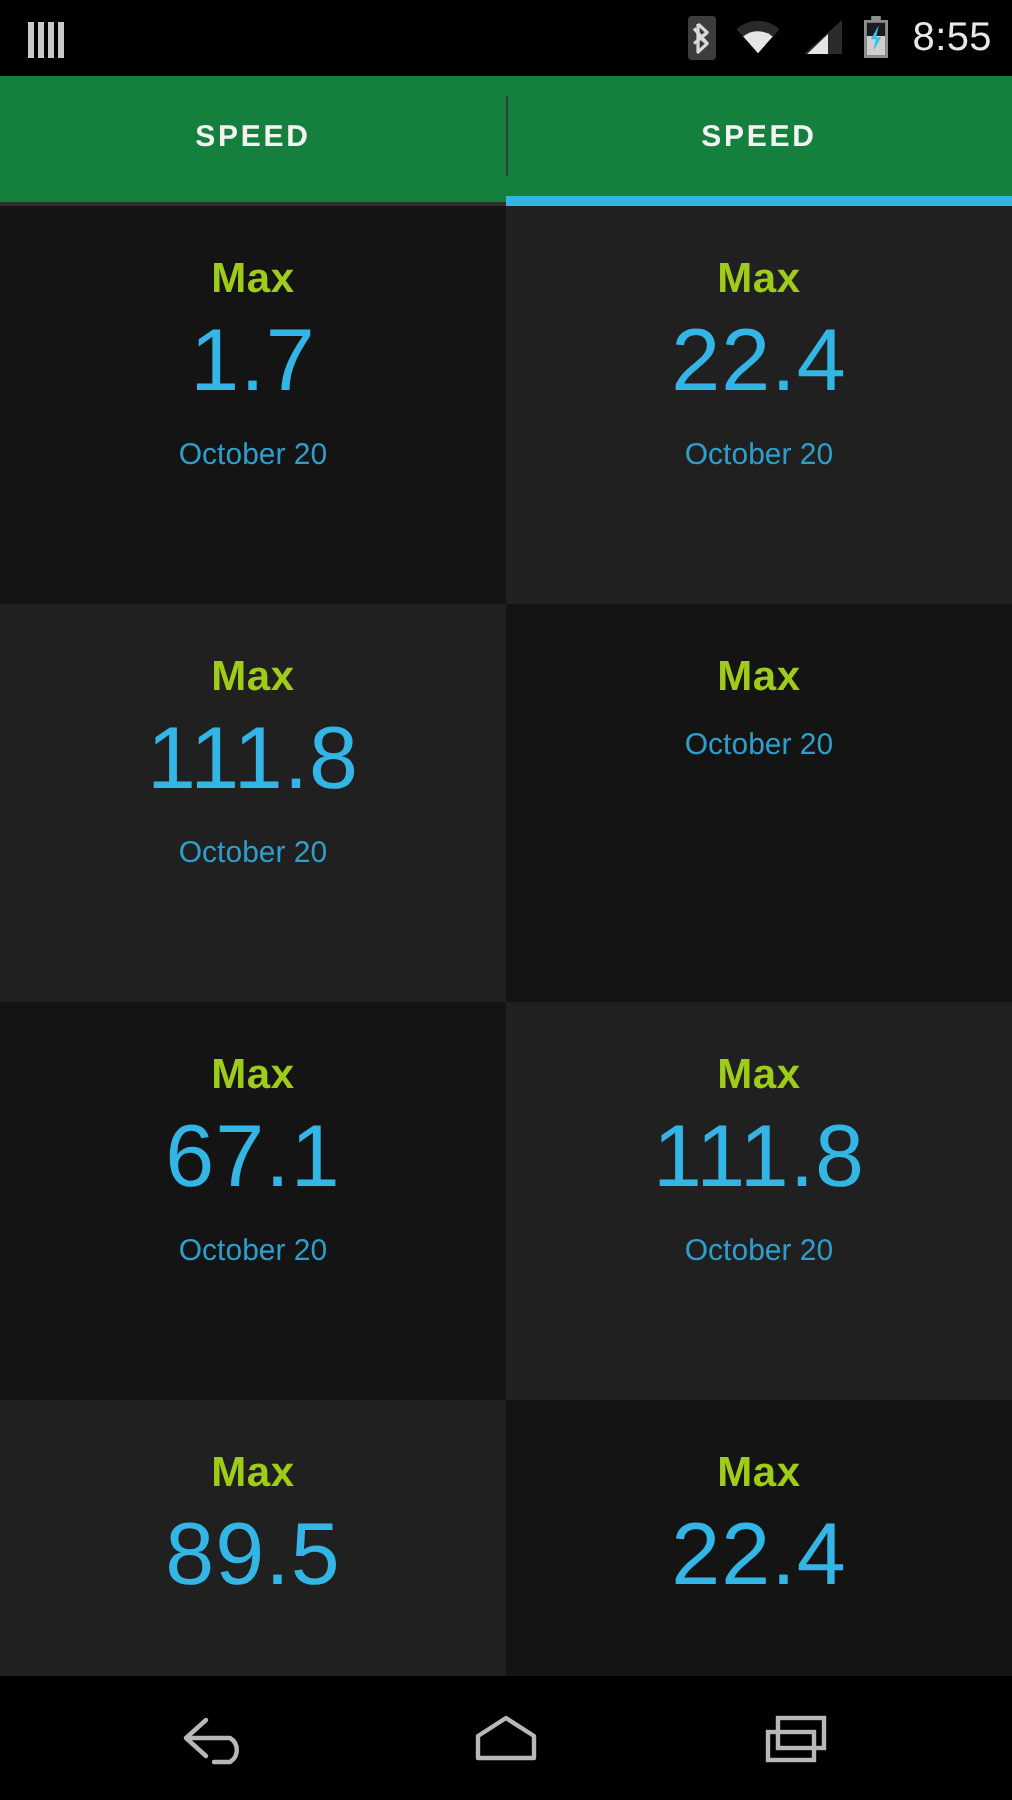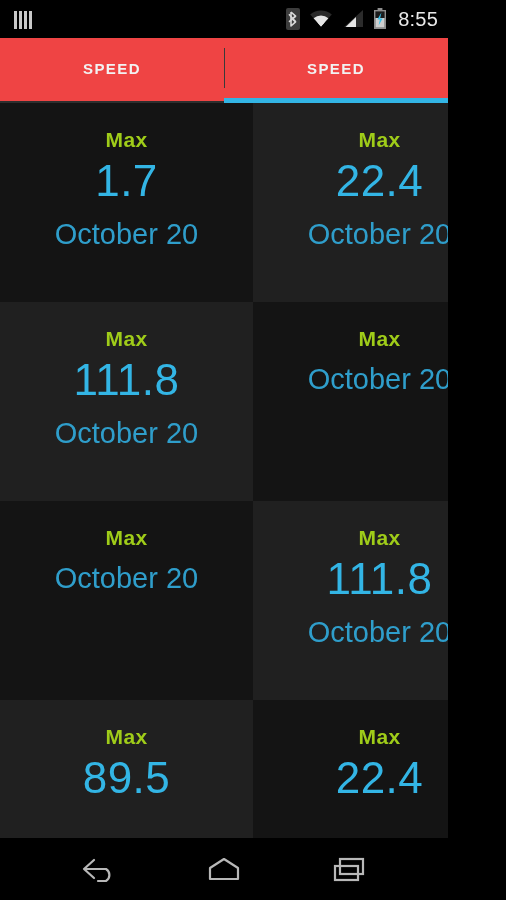--- a/index.html
+++ b/index.html
@@ -4,21 +4,21 @@
 <title>Speed Past</title>
 <style>
   * { margin:0; padding:0; box-sizing:border-box; }
   html, body {
     width:506px; height:900px;
     background:#000;
     font-family:"Liberation Sans", sans-serif;
     overflow:hidden;
   }
   #app {
-    width:448px; height:900px;
+    width:506px; height:900px;
     position:relative;
     display:flex; flex-direction:column;
     background:#0a0a0a;
   }
 
   
   .status-bar {
     height:38px; flex:0 0 38px;
     background:#000;
     display:flex; align-items:center;
@@ -45,21 +45,21 @@
     font-weight:400;
     letter-spacing:0.2px;
     line-height:1;
     margin-left:2px;
   }
 
   
   .tab-bar {
     flex:0 0 65px;
     height:65px;
-    background:#ef4444;
+    background:#15803d;
     display:flex;
     position:relative;
   }
   .tab {
     flex:1 1 50%;
     display:flex; align-items:center; justify-content:center;
     position:relative;
     cursor:pointer;
     padding-bottom:5px;
   }
@@ -116,21 +116,21 @@
     color:#33b5e5;
     font-size:44px;
     font-weight:300;
     line-height:1.05;
     margin-top:8px;
     letter-spacing:0.5px;
     white-space:nowrap;
   }
   .card-date {
     color:#2f9ecb;
-    font-size:29px;
+    font-size:15px;
     font-weight:400;
     margin-top:16px;
     line-height:1;
   }
 
   
   .nav-bar {
     flex:0 0 62px;
     height:62px;
     background:#000;
@@ -222,20 +222,21 @@
       <span class="card-date">October 20</span>
     </div>
 
     <div class="card dark">
       <span class="card-title">Max</span>
       <span class="card-date">October 20</span>
     </div>
 
     <div class="card dark">
       <span class="card-title">Max</span>
+      <span class="card-value">67.1</span>
       <span class="card-date">October 20</span>
     </div>
 
     <div class="card light">
       <span class="card-title">Max</span>
       <span class="card-value">111.8</span>
       <span class="card-date">October 20</span>
     </div>
 
     <div class="card light">

